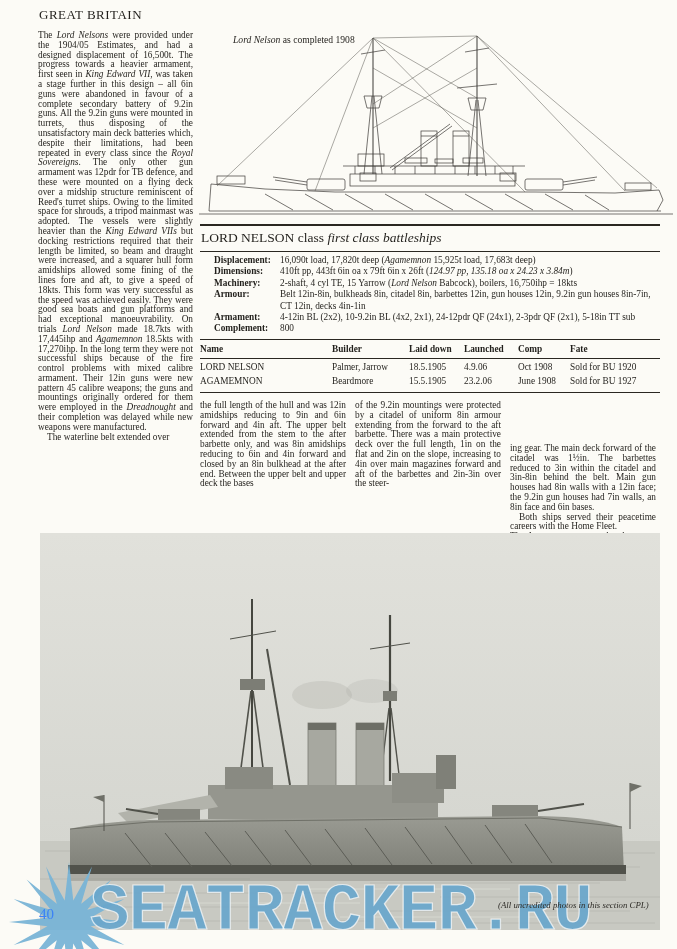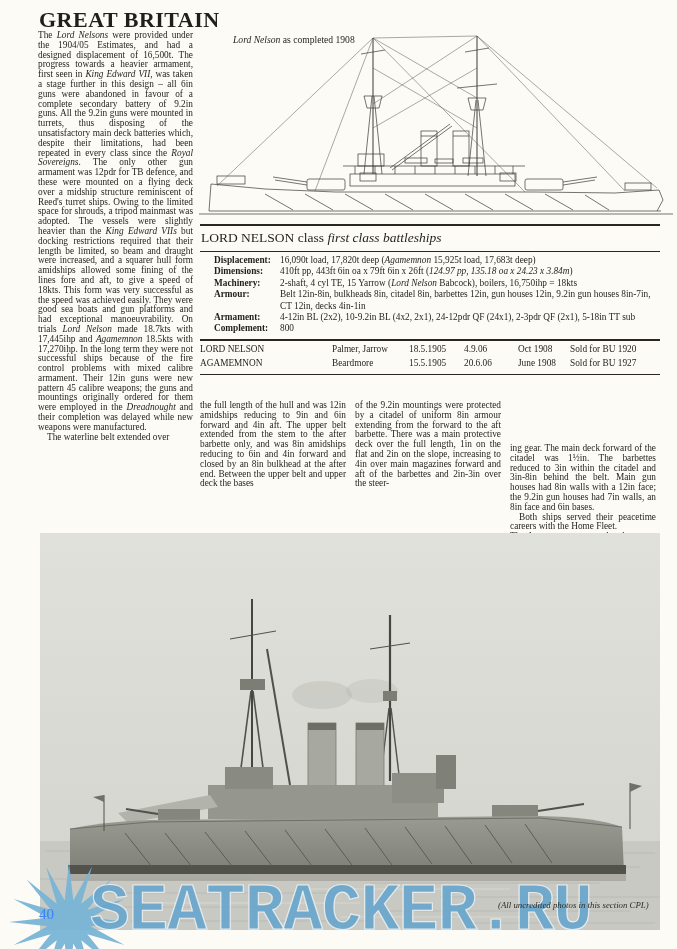--- a/index.html
+++ b/index.html
@@ -3,21 +3,21 @@
 <meta charset="utf-8">
 <style>
   html,body{margin:0;padding:0;}
   body{
     width:677px;height:949px;position:relative;overflow:hidden;
     background:#fcfbf6;color:#211f1b;
     font-family:"Liberation Serif", serif;
   }
   .it{font-style:italic;}
   
-  .hdr{position:absolute;left:39px;top:7px;font-size:22px;font-weight:bold;letter-spacing:.5px;}
+  .hdr{position:absolute;left:39px;top:7px;font-size:13px;font-weight:normal;letter-spacing:.5px;}
   
   .col-intro{position:absolute;left:38px;top:31px;width:155px;font-size:9.3px;line-height:9.8px;text-align:justify;}
   .col-intro p{margin:0;}
   .col-intro p.ind{text-indent:9px;}
   
   .drawing{position:absolute;left:195px;top:28px;width:482px;height:194px;}
   .drawing .cap{position:absolute;left:38px;top:6px;font-size:9.6px;}
   
   .spec{position:absolute;left:200px;top:224px;width:460px;}
   .rule-heavy{border-top:2px solid #2a2721;}
@@ -176,35 +176,43 @@
       <span class="lbl">Armament:</span>
       <span class="val"><span>4-12in BL (2x2), 10-9.2in BL (4x2, 2x1), 24-12pdr QF (24x1), 2-3pdr QF (2x1), 5-18in TT sub</span></span>
     </div>
     <div class="spec-row">
       <span class="lbl">Complement:</span>
       <span class="val"><span>800</span></span>
     </div>
   </div>
   <div class="rule"></div>
   <div class="ships ships-wrap">
+    <div class="srow shead">
+      <span class="c1">Name</span>
+      <span class="c2">Builder</span>
+      <span class="c3">Laid down</span>
+      <span class="c4">Launched</span>
+      <span class="c5">Comp</span>
+      <span class="c6">Fate</span>
+    </div>
     <div class="rule"></div>
     <div class="sbody">
       <div class="srow">
         <span class="c1">LORD NELSON</span>
         <span class="c2">Palmer, Jarrow</span>
         <span class="c3">18.5.1905</span>
         <span class="c4">4.9.06</span>
         <span class="c5">Oct 1908</span>
         <span class="c6">Sold for BU 1920</span>
       </div>
       <div class="srow">
         <span class="c1">AGAMEMNON</span>
         <span class="c2">Beardmore</span>
         <span class="c3">15.5.1905</span>
-        <span class="c4">20.6.06</span>
+        <span class="c4">23.2.06</span>
         <span class="c5">June 1908</span>
         <span class="c6">Sold for BU 1927</span>
       </div>
     </div>
   </div>
   <div class="rule"></div>
 </div>
 
 <div class="bodycol" id="bc1">
   <p>the full length of the hull and was 12in amidships reducing to 9in and 6in forward and 4in aft. The upper belt extended from the stem to the after barbette only, and was 8in amidships reducing to 6in and 4in forward and closed by an 8in bulkhead at the after end. Between the upper belt and upper deck the bases</p>

